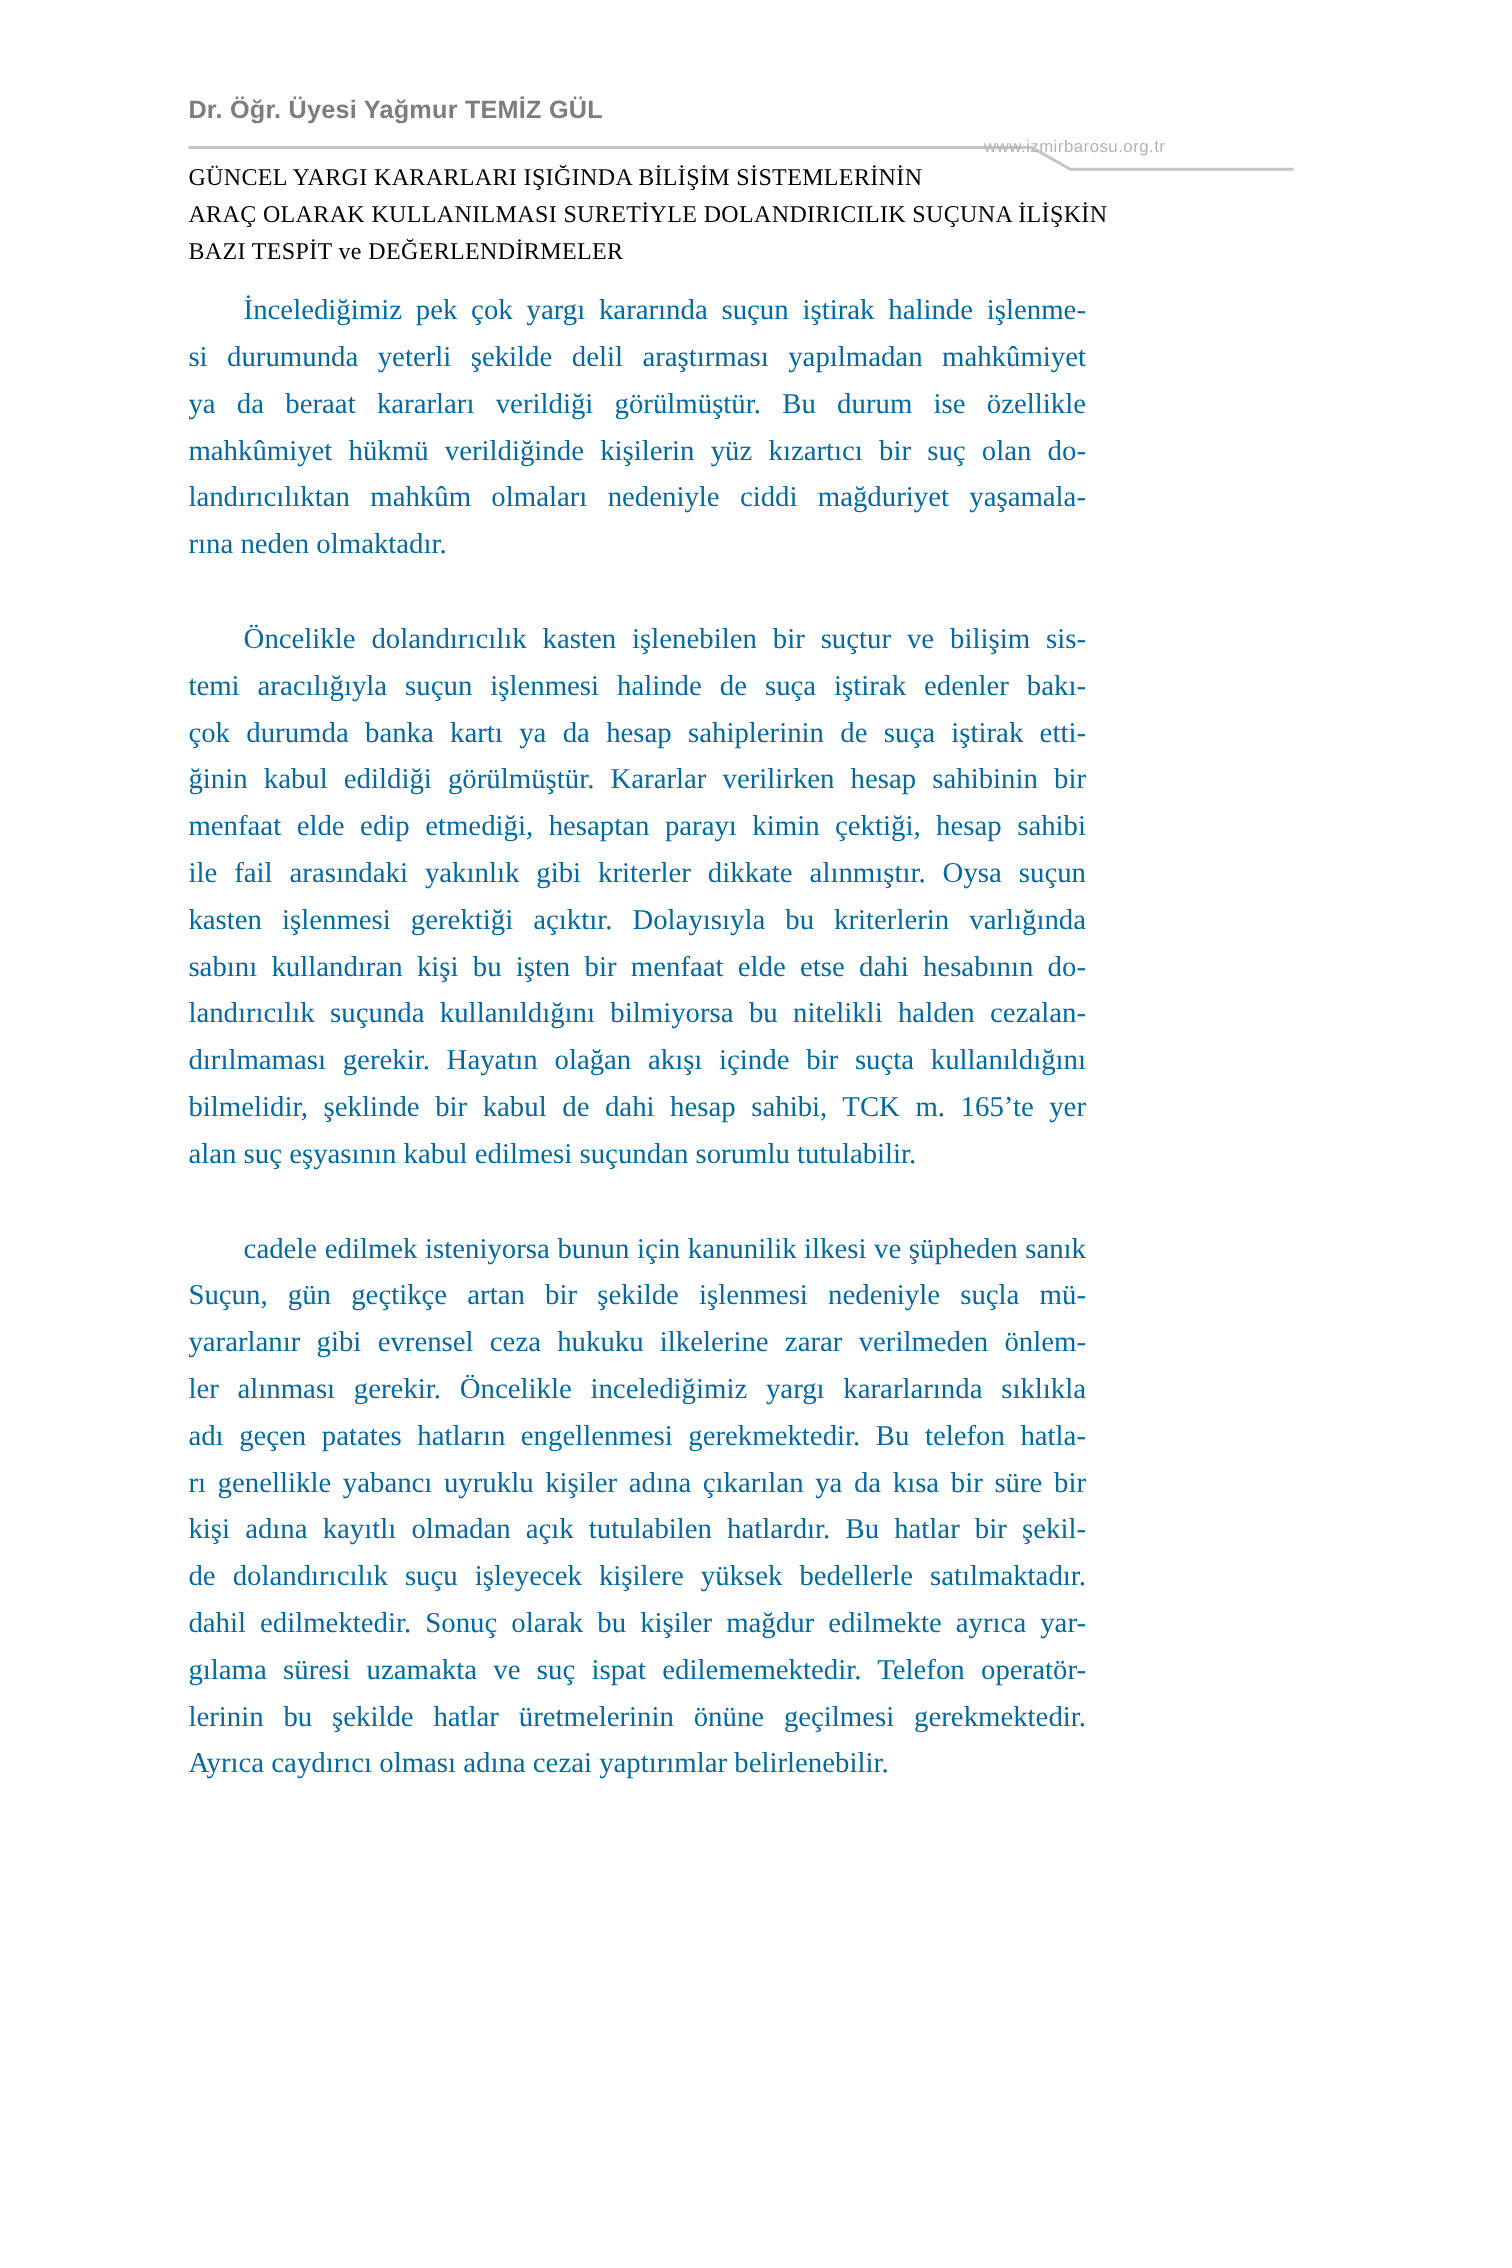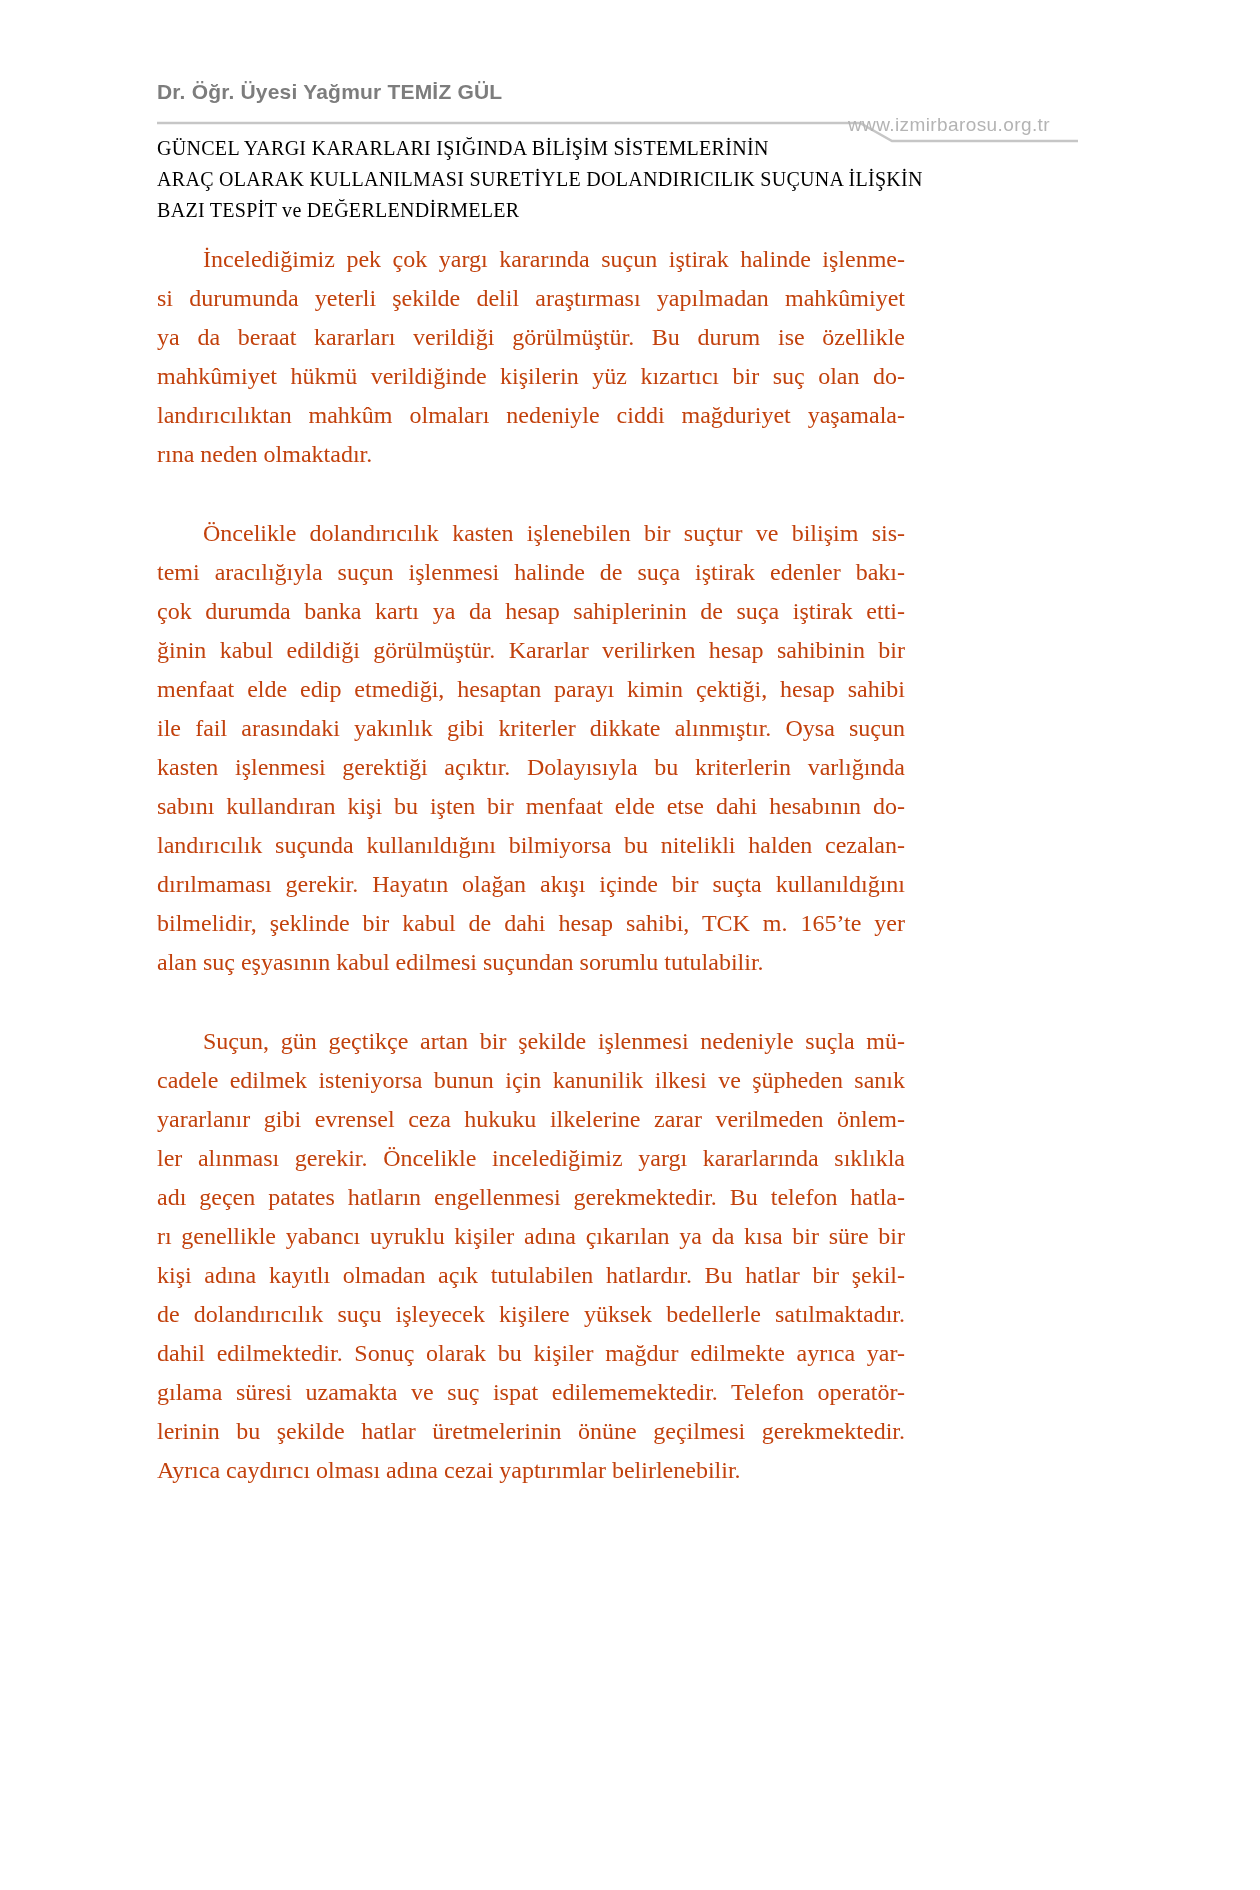--- a/index.html
+++ b/index.html
@@ -26,22 +26,22 @@
     top: 0;
     width: 1260px;
     height: 1890px;
     pointer-events: none;
   }
   .website {
     position: absolute;
     left: 820px;
     width: 258px;
     top: 114px;
-    text-align: center;
-    font-size: 19px;
+    text-align: left;
+    font-size: 14px;
     color: #b4b4b4;
     letter-spacing: 0.4px;
   }
   .title-block {
     position: absolute;
     left: 157px;
     top: 133px;
     width: 948px;
   }
   .title-line {
@@ -53,21 +53,21 @@
     font-family: Liberation Serif, serif;
   }
   .article-body {
     position: absolute;
     left: 157px;
     top: 240px;
     width: 748px;
     font-family: "Liberation Serif", serif;
     font-size: 24px;
     line-height: 39px;
-    color: #c2410c;
+    color: #0369a1;
   }
   .para { margin: 0 0 40px 0; }
   .line {
     text-align: justify;
     text-align-last: justify;
   }
   .line.last { text-align-last: left; }
   .para .line:first-child { text-indent: 46px; }
   .footer-text {
     position: absolute;
@@ -118,22 +118,22 @@
         <div class="line">menfaat elde edip etmediği, hesaptan parayı kimin çektiği, hesap sahibi</div>
         <div class="line">ile fail arasındaki yakınlık gibi kriterler dikkate alınmıştır. Oysa suçun</div>
         <div class="line">kasten işlenmesi gerektiği açıktır. Dolayısıyla bu kriterlerin varlığında</div>
         <div class="line">sabını kullandıran kişi bu işten bir menfaat elde etse dahi hesabının do-</div>
         <div class="line">landırıcılık suçunda kullanıldığını bilmiyorsa bu nitelikli halden cezalan-</div>
         <div class="line">dırılmaması gerekir. Hayatın olağan akışı içinde bir suçta kullanıldığını</div>
         <div class="line">bilmelidir, şeklinde bir kabul de dahi hesap sahibi, TCK m. 165’te yer</div>
         <div class="line last">alan suç eşyasının kabul edilmesi suçundan sorumlu tutulabilir.</div>
       </div>
       <div class="para">
+        <div class="line">cadele edilmek isteniyorsa bunun için kanunilik ilkesi ve şüpheden sanık</div>
         <div class="line">Suçun, gün geçtikçe artan bir şekilde işlenmesi nedeniyle suçla mü-</div>
-        <div class="line">cadele edilmek isteniyorsa bunun için kanunilik ilkesi ve şüpheden sanık</div>
         <div class="line">yararlanır gibi evrensel ceza hukuku ilkelerine zarar verilmeden önlem-</div>
         <div class="line">ler alınması gerekir. Öncelikle incelediğimiz yargı kararlarında sıklıkla</div>
         <div class="line">adı geçen patates hatların engellenmesi gerekmektedir. Bu telefon hatla-</div>
         <div class="line">rı genellikle yabancı uyruklu kişiler adına çıkarılan ya da kısa bir süre bir</div>
         <div class="line">kişi adına kayıtlı olmadan açık tutulabilen hatlardır. Bu hatlar bir şekil-</div>
         <div class="line">de dolandırıcılık suçu işleyecek kişilere yüksek bedellerle satılmaktadır.</div>
         <div class="line">dahil edilmektedir. Sonuç olarak bu kişiler mağdur edilmekte ayrıca yar-</div>
         <div class="line">gılama süresi uzamakta ve suç ispat edilememektedir. Telefon operatör-</div>
         <div class="line">lerinin bu şekilde hatlar üretmelerinin önüne geçilmesi gerekmektedir.</div>
         <div class="line last">Ayrıca caydırıcı olması adına cezai yaptırımlar belirlenebilir.</div>

